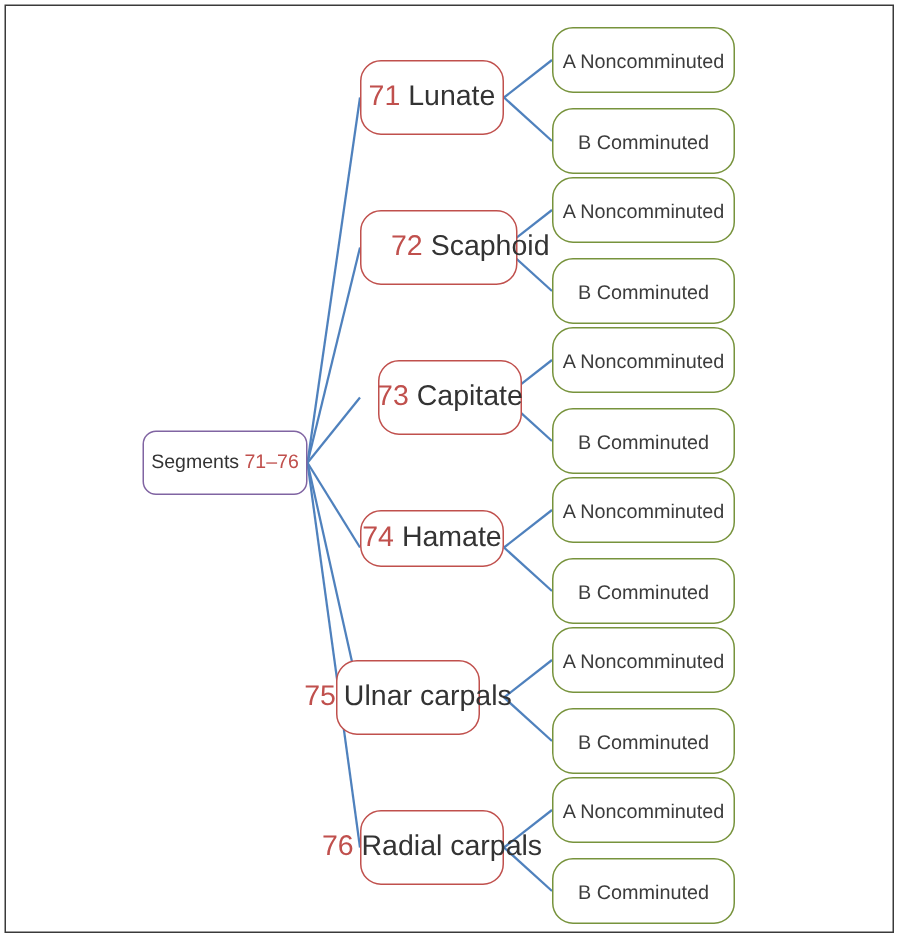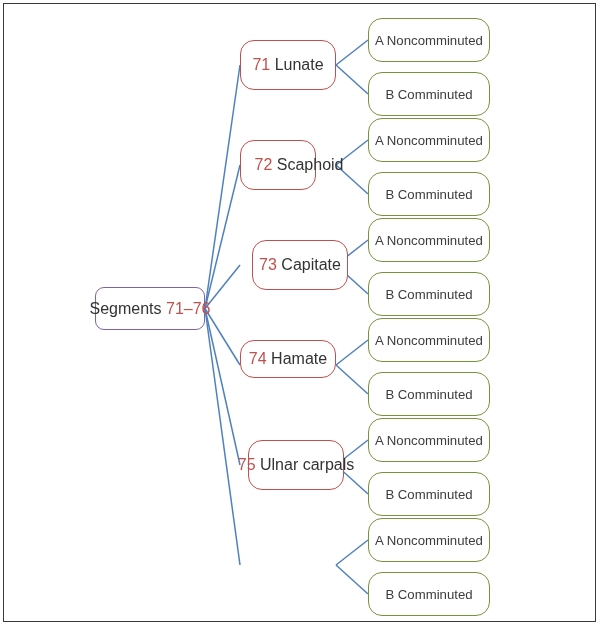--- a/index.html
+++ b/index.html
@@ -50,28 +50,28 @@
     align-items: center;
     justify-content: center;
     text-align: center;
     border-radius: 14px;
   }
 
   .node-root {
     border: 1.6px solid #8064a2;
     border-radius: 9px;
     line-height: 1.24;
-    font-size: 16px;
+    font-size: 13px;
     color: #333333;
     padding: 0 4px;
   }
 
   .node-segment {
     border: 1.6px solid #c0504d;
-    font-size: 16px;
+    font-size: 19px;
     color: #333333;
     white-space: nowrap;
     text-align: center;
   }
 
   .node-leaf {
     border: 1.6px solid #77933c;
     font-size: 13.2px;
     color: #3c3c3c;
     white-space: nowrap;
@@ -122,21 +122,21 @@
 
 <div class="node node-segment" style="left: 240px; top: 40px; width: 96px; height: 50px;">
       <span><span class="seg-code">71</span><span> Lunate</span></span>
     </div>
     <div class="node node-leaf" style="left: 368px; top: 18px; width: 122px; height: 44px;">
       <span>A Noncomminuted</span>
     </div>
     <div class="node node-leaf" style="left: 368px; top: 72px; width: 122px; height: 44px;">
       <span>B Comminuted</span>
     </div>
-    <div class="node node-segment" style="left: 240px; top: 140px; width: 76px; height: 50px; padding-left: 42px;">
+    <div class="node node-segment" style="left: 240px; top: 140px; width: 105px; height: 50px; padding-left: 42px;">
       <span><span class="seg-code">72</span><span> Scaphoid</span></span>
     </div>
     <div class="node node-leaf" style="left: 368px; top: 118px; width: 122px; height: 44px;">
       <span>A Noncomminuted</span>
     </div>
     <div class="node node-leaf" style="left: 368px; top: 172px; width: 122px; height: 44px;">
       <span>B Comminuted</span>
     </div>
     <div class="node node-segment" style="left: 252px; top: 240px; width: 96px; height: 50px;">
       <span><span class="seg-code">73</span><span> Capitate</span></span>
@@ -149,28 +149,31 @@
     </div>
     <div class="node node-segment" style="left: 240px; top: 340px; width: 96px; height: 38px;">
       <span><span class="seg-code">74</span><span> Hamate</span></span>
     </div>
     <div class="node node-leaf" style="left: 368px; top: 318px; width: 122px; height: 44px;">
       <span>A Noncomminuted</span>
     </div>
     <div class="node node-leaf" style="left: 368px; top: 372px; width: 122px; height: 44px;">
       <span>B Comminuted</span>
     </div>
-    <div class="node node-segment" style="left: 248px; top: 440px; width: 96px; height: 50px;">
+    <div class="node node-segment" style="left: 224px; top: 440px; width: 96px; height: 50px;">
       <span><span class="seg-code">75</span><span> Ulnar carpals</span></span>
     </div>
     <div class="node node-leaf" style="left: 368px; top: 418px; width: 122px; height: 44px;">
       <span>A Noncomminuted</span>
     </div>
     <div class="node node-leaf" style="left: 368px; top: 472px; width: 122px; height: 44px;">
       <span>B Comminuted</span>
+    </div>
+    <div class="node node-segment" style="left: 240px; top: 540px; width: 96px; height: 50px;">
+      <span><span class="seg-code">76</span><span> Radial carpals</span></span>
     </div>
     <div class="node node-leaf" style="left: 368px; top: 518px; width: 122px; height: 44px;">
       <span>A Noncomminuted</span>
     </div>
     <div class="node node-leaf" style="left: 368px; top: 572px; width: 122px; height: 44px;">
       <span>B Comminuted</span>
     </div>
   </div>
 
 </body></html>

